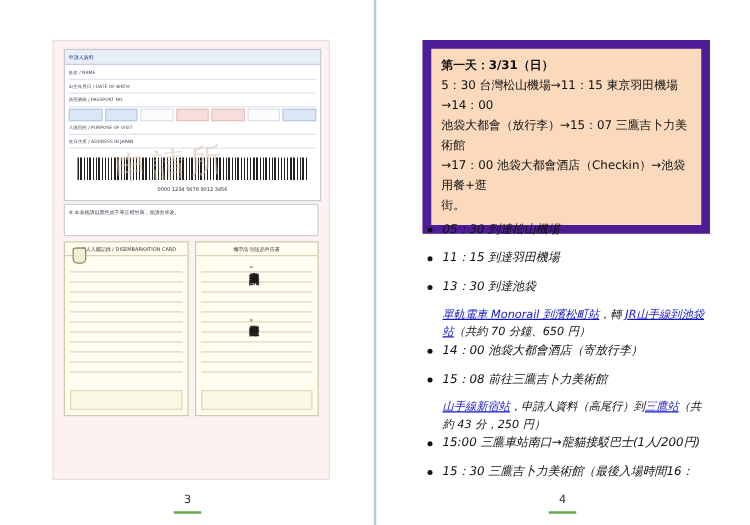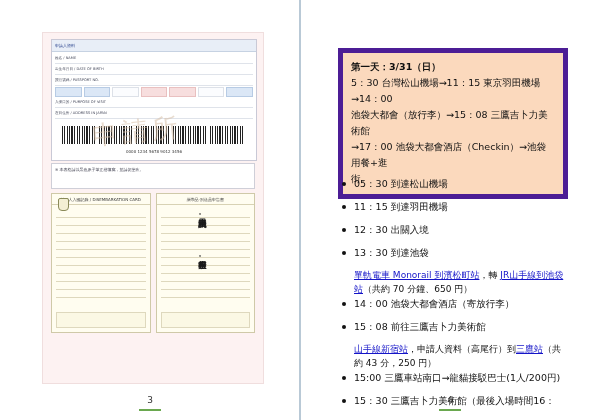--- a/index.html
+++ b/index.html
@@ -117,33 +117,33 @@
   }
   .note{
     position:absolute;
     font-size:8.5px;color:#1a1a1a;line-height:13px;
     writing-mode:vertical-rl;
   }
   .note1{left:168px;top:196px;height:60px;}
   .note2{left:168px;top:238px;height:60px;}
   
   .hl-box{
-    position:absolute;left:10px;top:32px;right:4px;
+    position:absolute;left:10px;top:16px;right:4px;
     background:#fbd9bd;
-    border:5px solid #4c1d95;
+    border:7px solid #4c1d95;
     padding:6px 8px 7px;
     box-sizing:border-box;
   }
   .hl-line{
     font-size:9.5px;line-height:16px;color:#111;
     font-family:"DejaVu Sans","Liberation Sans",sans-serif;
   }
   .hl-line.title{font-weight:bold;}
   .bullets{
-    position:absolute;left:10px;right:4px;top:160px;
+    position:absolute;left:10px;right:4px;top:160px;font-style:italic;
   }
   .bl{
     position:relative;
     padding-left:16px;
     font-size:9.5px;line-height:15px;color:#111;
     margin-bottom:8px;
   }
   .bl::before{
     content:"";position:absolute;left:4px;top:6px;
     width:4px;height:4px;background:#111;border-radius:50%;
@@ -249,29 +249,28 @@
 
     <div class="pgnum pg-left">3</div>
   </div>
 
   <div class="page">
     <div class="page-inner">
 
       <div class="hl-box">
         <div class="hl-line title">第一天：3/31（日）</div>
         <div class="hl-line">5：30 台灣松山機場→11：15 東京羽田機場→14：00</div>
-        <div class="hl-line">池袋大都會（放行李）→15：08 三鷹吉卜力美術館</div>
+        <div class="hl-line">池袋大都會（放行李）→15：07 三鷹吉卜力美術館</div>
         <div class="hl-line">→17：00 池袋大都會酒店（Checkin）→池袋用餐+逛</div>
         <div class="hl-line">街。</div>
       </div>
 
       <div class="bullets">
         <div class="bl">05：30 到達松山機場</div>
         <div class="bl">11：15 到達羽田機場</div>
-        <div class="bl">12：30 出關入境</div>
 
         <div class="bl">13：30 到達池袋</div>
         <div class="sub">
           <a href="#">單軌電車 Monorail 到濱松町站</a><span class="plain">，轉 </span><a href="#">JR山手線到池袋站</a><span class="plain">（共約 70 分鐘、650 円）</span>
         </div>
 
         <div class="bl">14：00 池袋大都會酒店（寄放行李）</div>
 
         <div class="bl">15：08 前往三鷹吉卜力美術館</div>
         <div class="sub">

